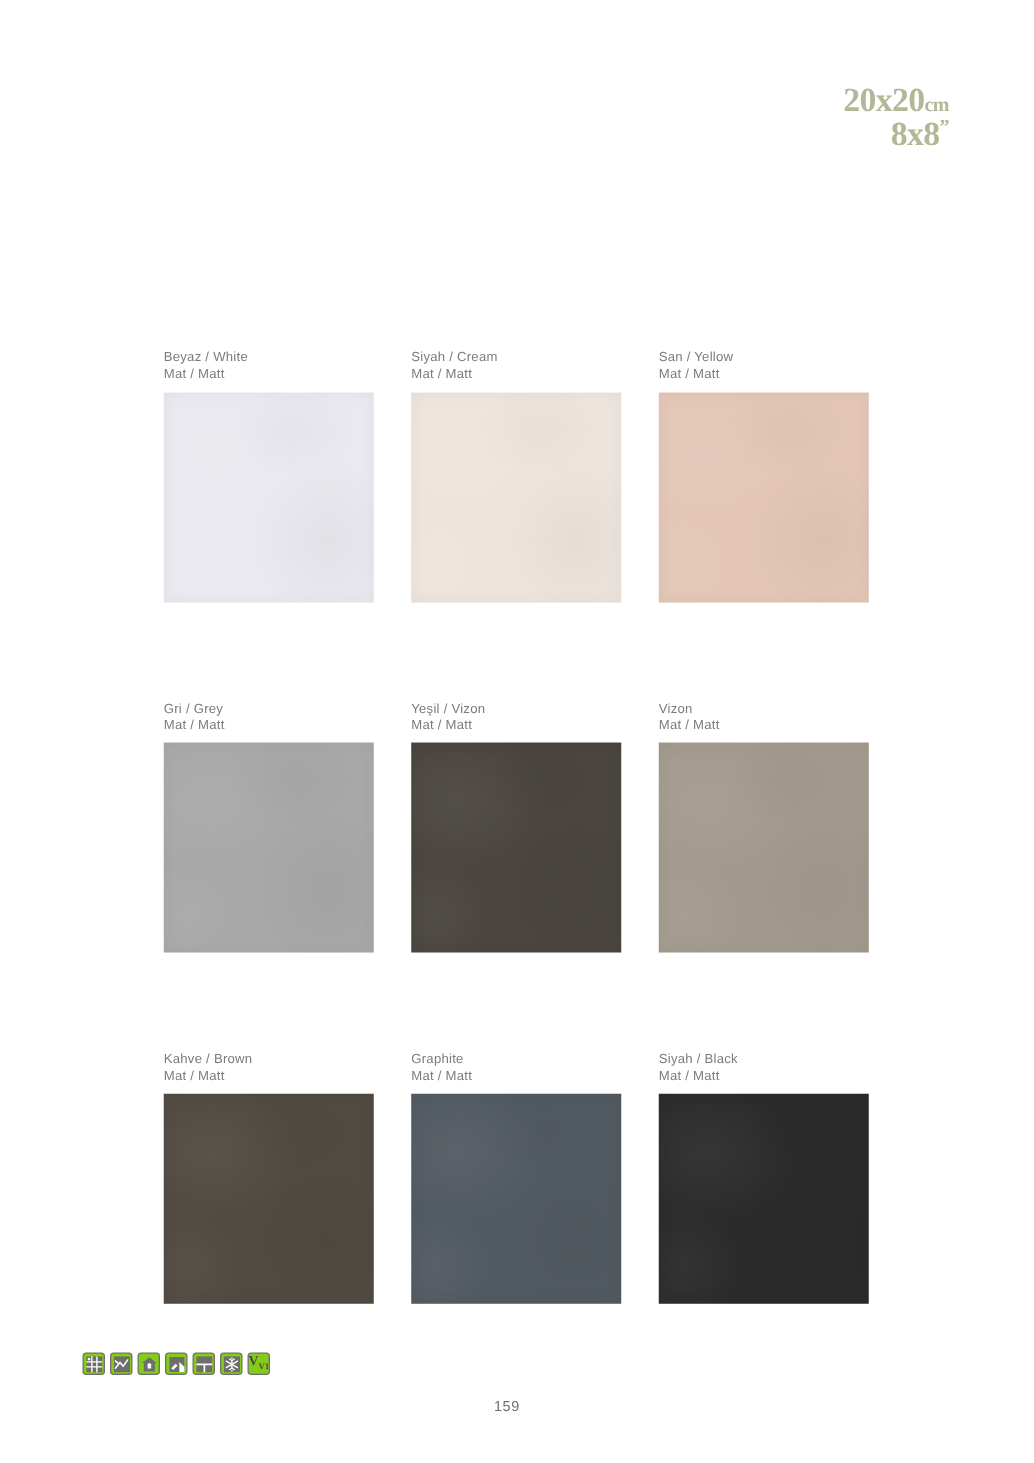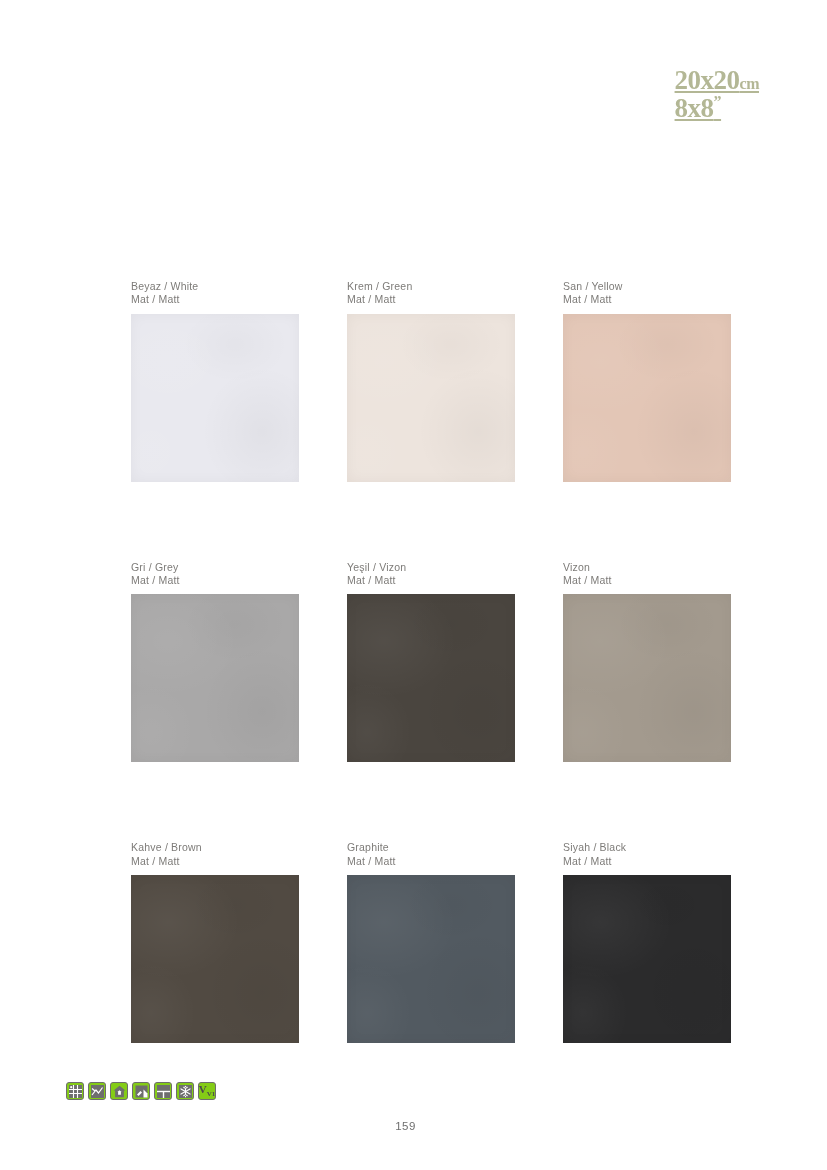--- a/index.html
+++ b/index.html
@@ -23,26 +23,25 @@
     font-family:"Liberation Serif", serif;
     font-size:62px;
     font-weight:700;
     color:#b3b795;
     letter-spacing:0px;
     line-height:1;
   }
   .size-block{
     position:absolute;
     right:0; top:8px;
-    text-align:left;
+    text-align:right;
     font-family:"Liberation Serif", serif;
     color:#b3b795;
     font-weight:700;
     line-height:0.96;
-    text-decoration:underline;
   }
   .size-metric{
     font-size:27px;
     letter-spacing:-0.5px;
     white-space:nowrap;
   }
   .size-metric .unit{ font-size:16px; }
   .size-imperial{
     font-size:27px;
     letter-spacing:-0.5px;
@@ -52,21 +51,21 @@
 
   
   .tile-grid{
     position:absolute;
     top:280px;
     left:131px;
     width:566px;
   }
   .tile-row{
     display:flex;
-    gap:48px;
+    gap:30px;
     margin-bottom:79px;
   }
   .tile-row:last-child{ margin-bottom:0; }
   .tile-cell{
     width:168px;
   }
   .tile-caption{
     margin-bottom:7px;
     line-height:1.27;
   }
@@ -150,21 +149,21 @@
   <div class="tile-row">
     <div class="tile-cell">
       <div class="tile-caption">
         <span class="tile-name">Beyaz / White</span>
         <span class="tile-finish">Mat / Matt</span>
       </div>
       <div class="tile-swatch" style="background-color: rgb(233, 233, 239); background-image: radial-gradient(70% 55% at 22% 28%, rgba(255, 255, 255, 0.05) 0%, rgba(255, 255, 255, 0) 62%), radial-gradient(60% 65% at 78% 70%, rgba(0, 0, 0, 0.035) 0%, rgba(0, 0, 0, 0) 60%), radial-gradient(55% 40% at 62% 18%, rgba(0, 0, 0, 0.024) 0%, rgba(0, 0, 0, 0) 58%), radial-gradient(45% 50% at 12% 82%, rgba(255, 255, 255, 0.04) 0%, rgba(255, 255, 255, 0) 60%);"></div>
     </div>
     <div class="tile-cell">
       <div class="tile-caption">
-        <span class="tile-name">Krem / Green</span>
+        <span class="tile-name">Siyah / Cream</span>
         <span class="tile-finish">Mat / Matt</span>
       </div>
       <div class="tile-swatch" style="background-color: rgb(237, 228, 221); background-image: radial-gradient(70% 55% at 22% 28%, rgba(255, 255, 255, 0.05) 0%, rgba(255, 255, 255, 0) 62%), radial-gradient(60% 65% at 78% 70%, rgba(0, 0, 0, 0.035) 0%, rgba(0, 0, 0, 0) 60%), radial-gradient(55% 40% at 62% 18%, rgba(0, 0, 0, 0.024) 0%, rgba(0, 0, 0, 0) 58%), radial-gradient(45% 50% at 12% 82%, rgba(255, 255, 255, 0.04) 0%, rgba(255, 255, 255, 0) 60%);"></div>
     </div>
     <div class="tile-cell">
       <div class="tile-caption">
         <span class="tile-name">San / Yellow</span>
         <span class="tile-finish">Mat / Matt</span>
       </div>
       <div class="tile-swatch" style="background-color: rgb(227, 198, 182); background-image: radial-gradient(70% 55% at 22% 28%, rgba(255, 255, 255, 0.05) 0%, rgba(255, 255, 255, 0) 62%), radial-gradient(60% 65% at 78% 70%, rgba(0, 0, 0, 0.035) 0%, rgba(0, 0, 0, 0) 60%), radial-gradient(55% 40% at 62% 18%, rgba(0, 0, 0, 0.024) 0%, rgba(0, 0, 0, 0) 58%), radial-gradient(45% 50% at 12% 82%, rgba(255, 255, 255, 0.04) 0%, rgba(255, 255, 255, 0) 60%);"></div>

